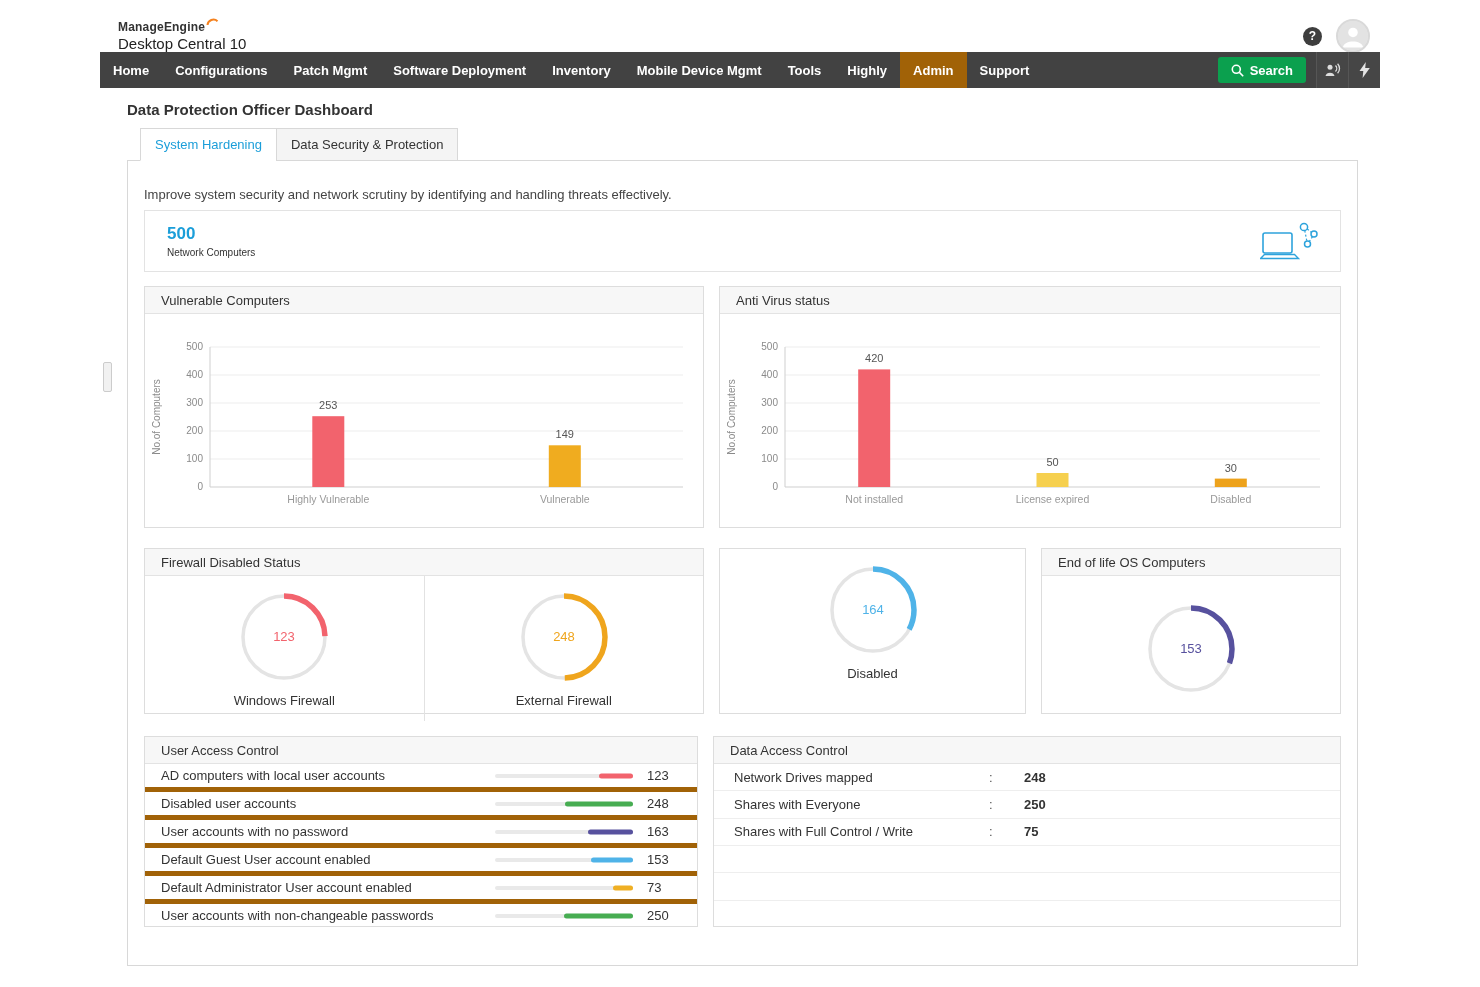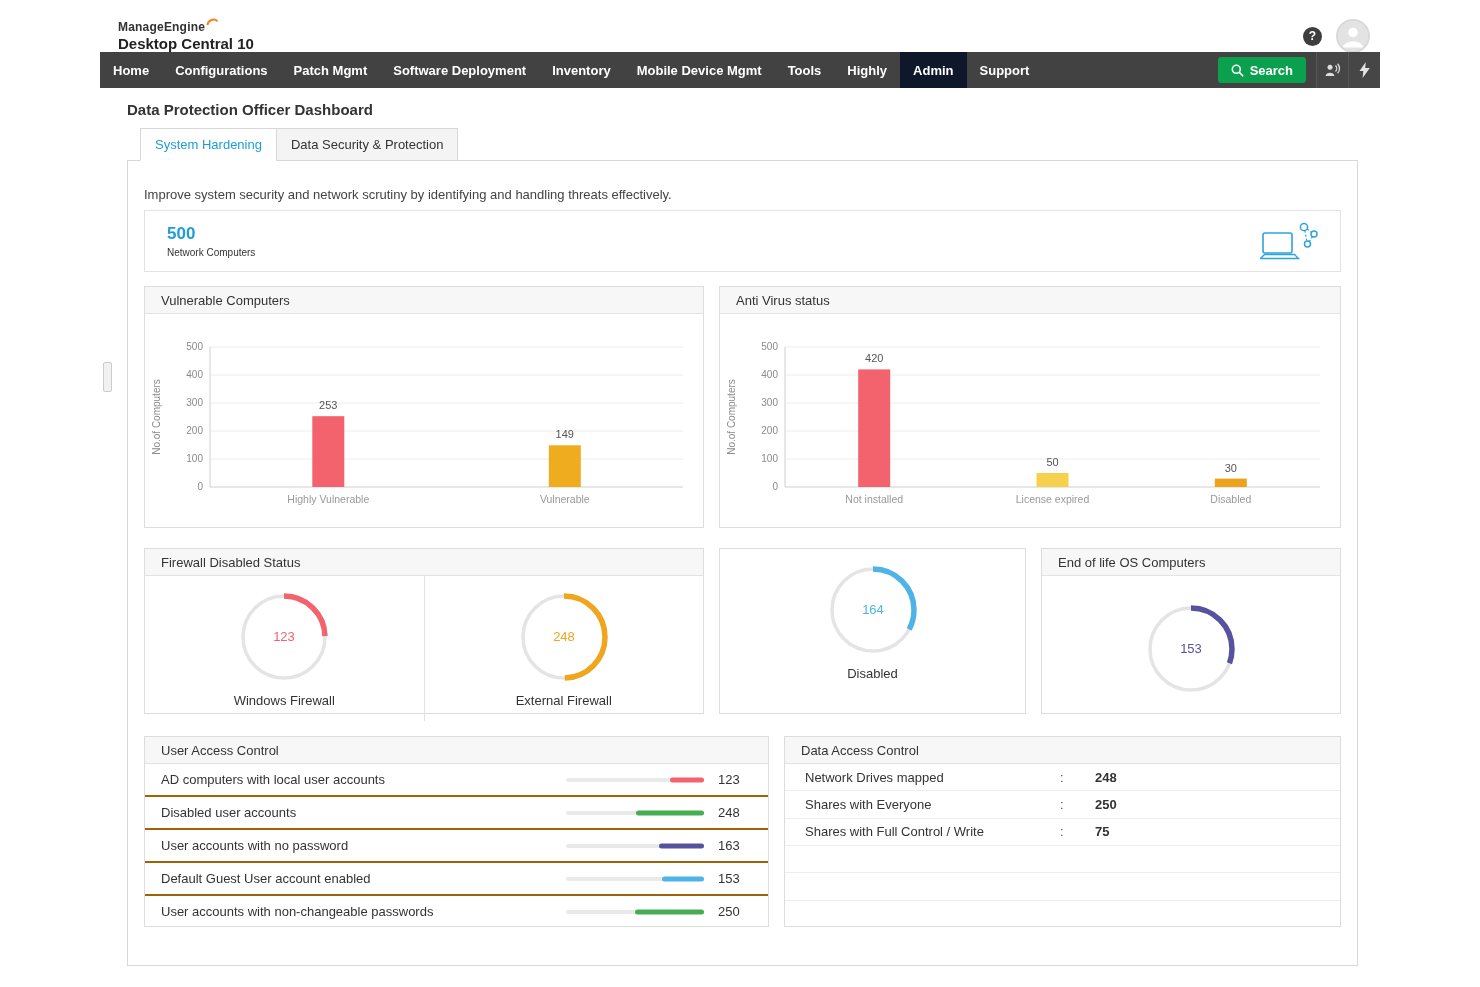--- a/index.html
+++ b/index.html
@@ -2,58 +2,58 @@
 <html><head>
 <meta charset="utf-8">
 <style>
   *{margin:0;padding:0;box-sizing:border-box}
   html,body{background:#fff}
   body{width:1480px;height:987px;font-family:"Liberation Sans",sans-serif;position:relative;overflow:hidden}
   .container{width:1280px;margin:0 auto}
   
   .topbar{height:52px;display:flex;align-items:center;justify-content:space-between;padding:20px 10px 0 18px}
   .brand .l1{font-size:12px;font-weight:bold;color:#333;letter-spacing:.2px;display:flex;align-items:flex-start;gap:1px}
-  .brand .l2{font-size:15px;font-weight:bold;color:#222;margin-top:1px}
+  .brand .l2{font-size:15px;font-weight:normal;color:#222;margin-top:1px}
   .swoosh{margin-top:-3px}
   .top-icons{display:flex;align-items:center;gap:14px}
   .help-badge{width:19px;height:19px;border-radius:50%;background:#3e3e3e;color:#fff;font-size:12px;font-weight:bold;display:flex;align-items:center;justify-content:center;cursor:pointer}
   .avatar{width:34px;height:34px;border-radius:50%;background:#e7e7e7;border:2px solid #d9d9d9;display:flex;align-items:center;justify-content:center;cursor:pointer;overflow:hidden}
   
   .navbar{height:36px;background:#424242;display:flex;align-items:stretch;justify-content:space-between}
   .nav-items{display:flex}
   .nav-item{color:#fff;font-size:13px;font-weight:bold;padding:0 13px;display:flex;align-items:center;cursor:pointer;white-space:nowrap}
-  .nav-item.active{background:#0f172a}
+  .nav-item.active{background:#a16207}
   .nav-right{display:flex;align-items:center}
   .search-btn{background:#0ba04e;border:none;color:#fff;height:26px;border-radius:3px;display:flex;align-items:center;gap:6px;padding:0 13px;font-size:13px;font-weight:bold;margin-right:10px;cursor:pointer;font-family:inherit}
   .nav-icon-btn{width:32px;height:36px;display:flex;align-items:center;justify-content:center;border-left:1px solid #565656;cursor:pointer;background:#464646;border-top:none;border-bottom:none;border-right:none}
   
   .page-title{font-size:15px;font-weight:bold;color:#333;margin:13px 0 10px 27px}
   .tabs{display:flex;margin-left:40px;position:relative;z-index:2;margin-bottom:-1px}
   .tab{font-size:13px;padding:8px 14px;border:1px solid #d8d8d8;background:#f4f4f4;color:#333;cursor:pointer;margin-right:-1px}
   .tab.active{background:#fff;border-bottom:1px solid #fff;color:#1b9ed9}
   .panel{border:1px solid #d8d8d8;margin-left:27px;width:1231px;height:806px;background:#fff;position:relative;z-index:1}
   .intro{font-size:13px;color:#444;margin:26px 16px 8px}
   .summary{margin:0 16px;height:62px;border:1px solid #e3e3e3;display:flex;align-items:center;justify-content:space-between;padding:0 22px}
   .summary-count{color:#1b9ed9;font-size:17px;font-weight:bold}
   .summary-label{font-size:10px;color:#333;margin-top:3px}
   .row{display:flex;gap:15px;margin-left:16px;margin-right:16px}
   .row1{margin-top:14px}.row2{margin-top:20px}.row3{margin-top:22px}
   .card{border:1px solid #ddd;background:#fff}
   .card-h{height:27px;background:#f7f7f7;border-bottom:1px solid #e3e3e3;display:flex;align-items:center;padding:0 16px;font-size:13px;color:#333}
   .chart-card{height:242px}
   .chart-mount{width:100%;height:205px;margin-top:8px}
-  .w560{width:560px}.w625{width:625px}.w307{width:307px}.grow{flex:1}
+  .w560{width:560px}.w625{width:554px}.w307{width:307px}.grow{flex:1}
   .donut-card{height:166px}
   .donut-content{height:145px;display:flex}
   .donut-half{flex:1;display:flex;flex-direction:column;align-items:center;justify-content:center;cursor:pointer}
   .donut-half + .donut-half{border-left:1px solid #e2e2e2}
   .donut-label{font-size:13px;color:#333;margin-top:8px}
   .list-card{height:191px}
   .rows{display:flex;flex-direction:column;height:163px}
-  .uac-row{flex:1;display:flex;align-items:center;padding:0 16px;border-bottom:2px solid #a16207;cursor:pointer}
+  .uac-row{flex:1;display:flex;align-items:center;padding:0 16px;border-bottom:5px solid #a16207;cursor:pointer}
   .uac-row:last-child{border-bottom:none}
   .uac-label{flex:1;font-size:13px;color:#333}
   .uac-track{width:138px;height:4px;background:#e9e9e9;border-radius:2px;position:relative;margin-right:14px}
   .uac-fill{position:absolute;right:0;top:50%;transform:translateY(-50%);height:5px;border-radius:2.5px}
   .uac-value{width:34px;font-size:13px;color:#333}
   .dac-row{flex:1;display:flex;align-items:center;padding:0 20px;border-bottom:1px solid #eee;font-size:13px;color:#333}
   .dac-row:last-child{border-bottom:none}
   .dac-label{width:255px}
   .dac-colon{width:35px;color:#555}
   .dac-value{font-weight:bold}
@@ -280,20 +280,27 @@
      <div class="uac-value">163</div>
             </div>
             <div class="uac-row">
               <div class="uac-label">Default Guest User account  enabled</div>
      <div class="uac-track">
        <div class="uac-fill" style="width:30.6%;background:#4fb3e8"></div>
      </div>
      <div class="uac-value">153</div>
             </div>
             <div class="uac-row">
+              <div class="uac-label">Default Administrator User account enabled</div>
+     <div class="uac-track">
+       <div class="uac-fill" style="width:14.6%;background:#efaf24"></div>
+     </div>
+     <div class="uac-value">73</div>
+            </div>
+            <div class="uac-row">
               <div class="uac-label">User accounts with non-changeable passwords</div>
      <div class="uac-track">
        <div class="uac-fill" style="width:50.0%;background:#47ad52"></div>
      </div>
      <div class="uac-value">250</div>
             </div>
           </div>
       </div>
       <div class="card list-card grow">
         <div class="card-h">Data Access Control</div>

